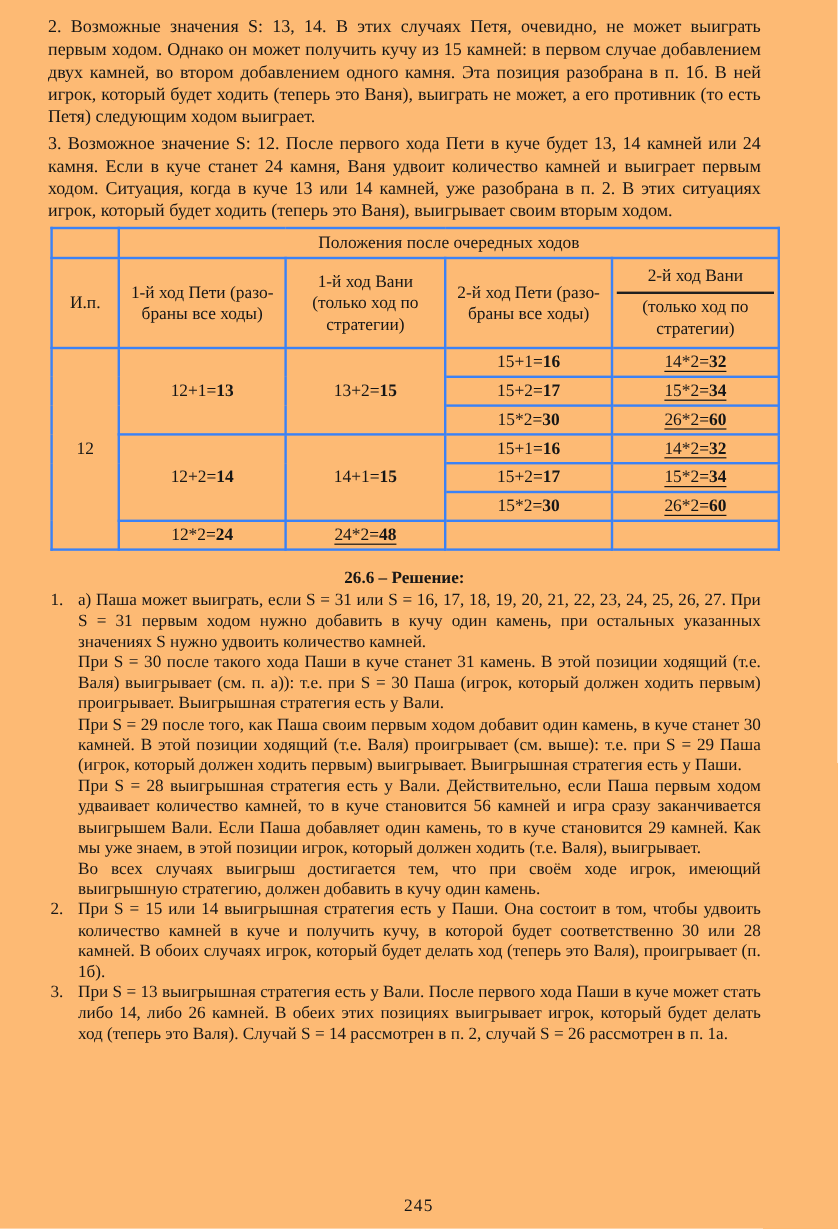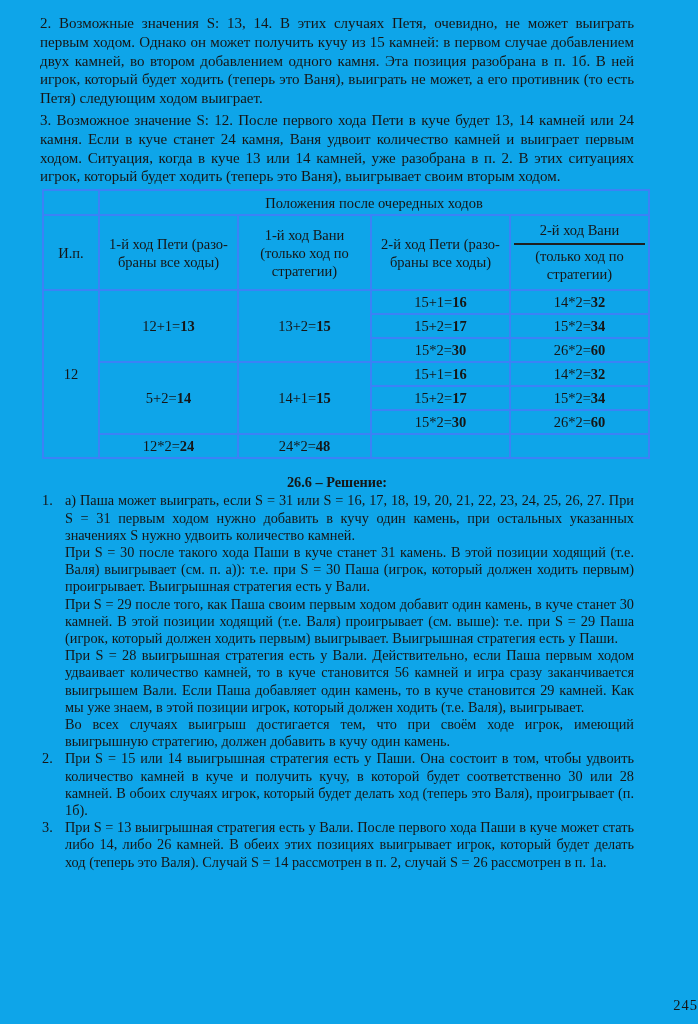--- a/index.html
+++ b/index.html
@@ -1,20 +1,20 @@
 <!DOCTYPE html>
 <html><head>
 <meta charset="utf-8">
 <style>
   html, body { margin: 0; padding: 0; background: #ffffff; }
   .page {
     position: relative;
     width: 698px;
     height: 1024px;
-    background: #0ea5e9;
+    background: #fdba74;
     font-family: "Liberation Serif", "DejaVu Serif", serif;
     color: #161616;
     overflow: hidden;
     box-sizing: border-box;
     padding: 14px 64px 0 40px;
   }
   .para {
     font-size: 15px;
     line-height: 18.8px;
     text-align: justify;
@@ -38,33 +38,33 @@
     box-sizing: border-box;
   }
   table.game thead tr.r1 th { height: 25px; }
   table.game thead tr.r2 th { height: 56px; }
   table.game tbody td { height: 19px; }
   .prewrap { white-space: pre-line; }
   th.split { padding: 0; }
   th.split .ttl { padding: 3px 3px 4px 3px; }
   th.split .sub { border-top: 2px solid #1f1f1f; padding: 2px 3px 4px 3px; }
   .res { font-weight: bold; }
-  .u { text-underline-offset: 3px; }
+  .u { text-decoration: underline; text-underline-offset: 3px; }
   td.ip { font-weight: bold; }
   
   .solution { margin-top: 15px; font-size: 14.3px; line-height: 17.2px; }
   .sol-heading { font-weight: bold; margin: 0 0 1px 0; text-align: center; }
   .sol-item { position: relative; padding-left: 25px; text-align: justify; }
   .sol-item .num { position: absolute; left: 2px; top: 0; }
   .sol-item p { margin: 0; }
   .page-number {
     position: absolute;
     left: 0; right: 0;
     bottom: 10px;
-    text-align: right;
+    text-align: center;
     font-size: 14.5px;
     letter-spacing: 1px;
   }
 </style>
 </head>
 <body>
 
 <div class="page">
 
   <p class="para">2. Возможные значения S: 13, 14. В этих случаях Петя, очевидно, не может выиграть первым ходом. Однако он может получить кучу из 15 камней: в первом случае добавлением двух камней, во втором добавлением одного камня. Эта позиция разобрана в п. 1б. В ней игрок, который будет ходить (теперь это Ваня), выиграть не может, а его противник (то есть Петя) следующим ходом выиграет.</p>
@@ -110,21 +110,21 @@
         </tr>
         <tr>
           <td><span>15+2=</span><span class="res">17</span></td>
           <td><span class="u"><span>15*2=</span><span class="res">34</span></span></td>
         </tr>
         <tr>
           <td><span>15*2=</span><span class="res">30</span></td>
           <td><span class="u"><span>26*2=</span><span class="res">60</span></span></td>
         </tr>
         <tr>
-          <td rowspan="3"><span>5+2=</span><span class="res">14</span></td>
+          <td rowspan="3"><span>12+2=</span><span class="res">14</span></td>
           <td rowspan="3"><span>14+1=</span><span class="res">15</span></td>
           <td><span>15+1=</span><span class="res">16</span></td>
           <td><span class="u"><span>14*2=</span><span class="res">32</span></span></td>
         </tr>
         <tr>
           <td><span>15+2=</span><span class="res">17</span></td>
           <td><span class="u"><span>15*2=</span><span class="res">34</span></span></td>
         </tr>
         <tr>
           <td><span>15*2=</span><span class="res">30</span></td>

